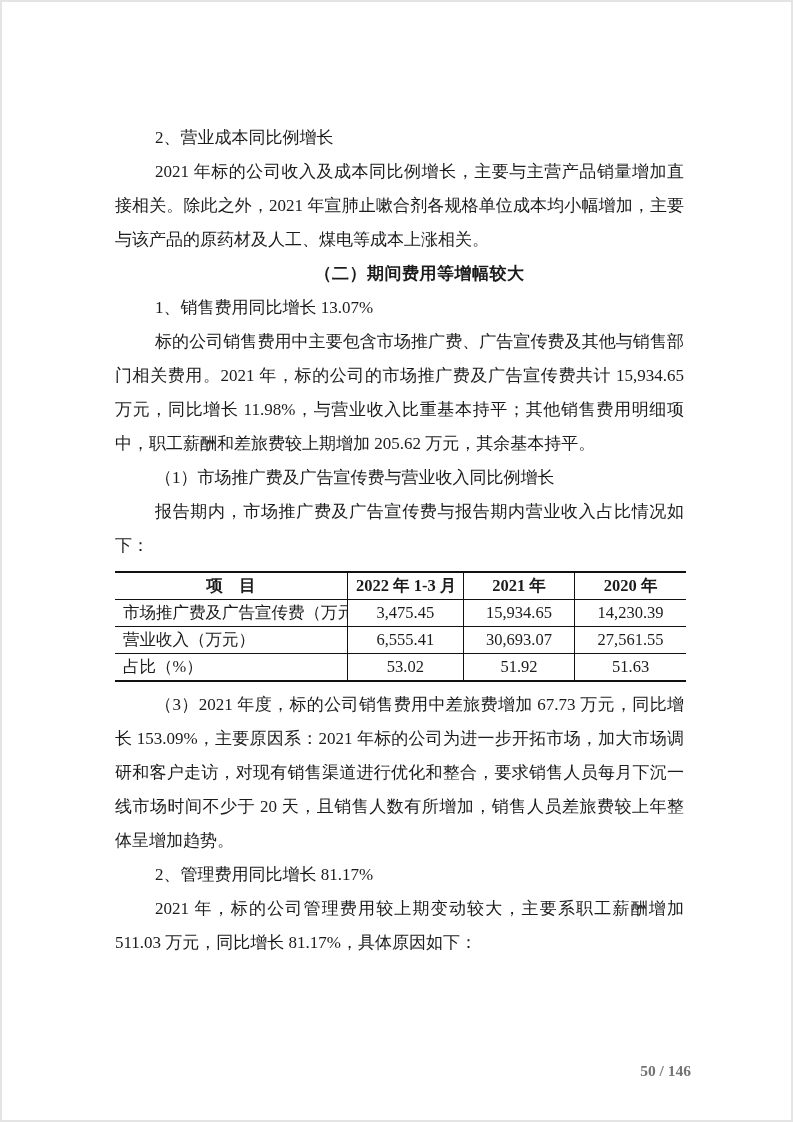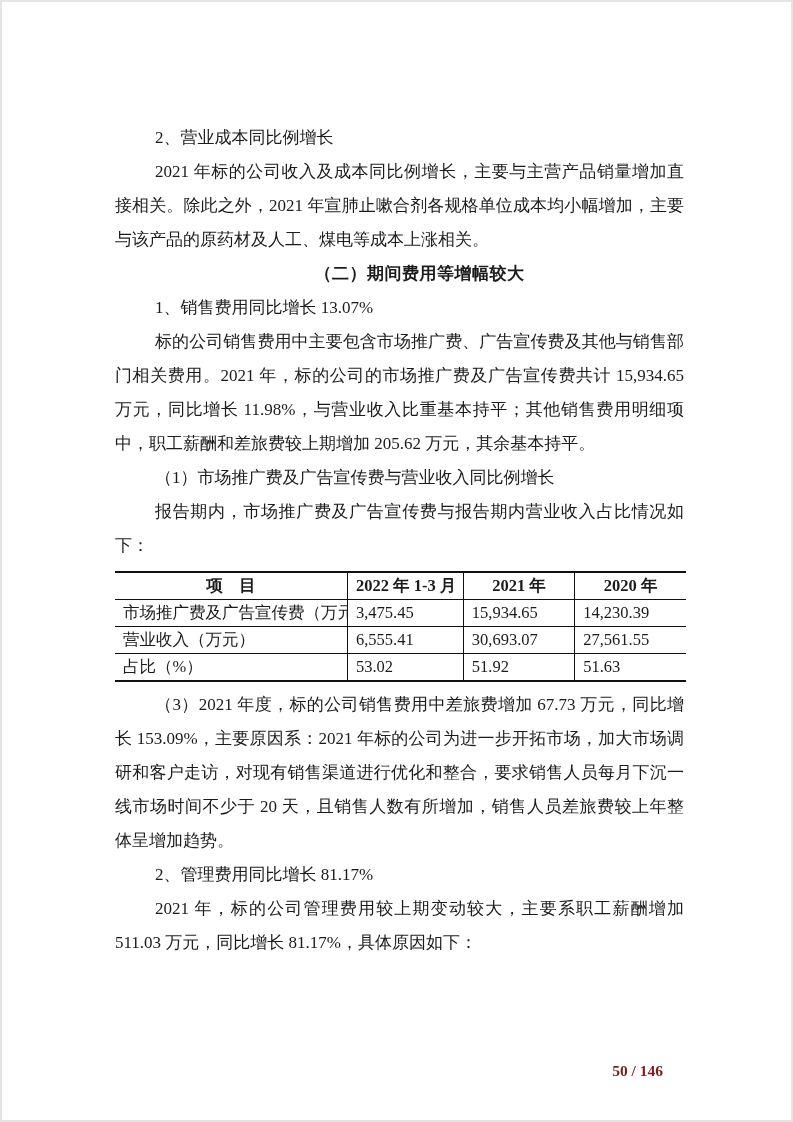--- a/index.html
+++ b/index.html
@@ -59,29 +59,29 @@
     white-space: nowrap;
     overflow: hidden;
   }
   table.cmp th:first-child, table.cmp td:first-child { border-left: none; }
   table.cmp th:last-child, table.cmp td:last-child { border-right: none; }
   table.cmp th {
     font-weight: 700;
     text-align: center;
     height: 20px;
   }
-  table.cmp td.num { text-align: left; }
+  table.cmp td.num { text-align: center; }
   table.cmp td.lbl { text-align: left; }
   .page-number {
     position: absolute;
     top: 1024px;
-    right: 128px;
+    right: 100px;
     font-size: 15.5px;
     font-weight: 700;
-    color: #7f1d1d;
+    color: #737373;
   }
 </style>
 </head>
 <body>
 
 <div class="page">
   <div class="content">
 
     <div class="subhead">2、营业成本同比例增长</div>
     <div class="para">2021 年标的公司收入及成本同比例增长，主要与主营产品销量增加直接相关。除此之外，2021 年宣肺止嗽合剂各规格单位成本均小幅增加，主要与该产品的原药材及人工、煤电等成本上涨相关。</div>

